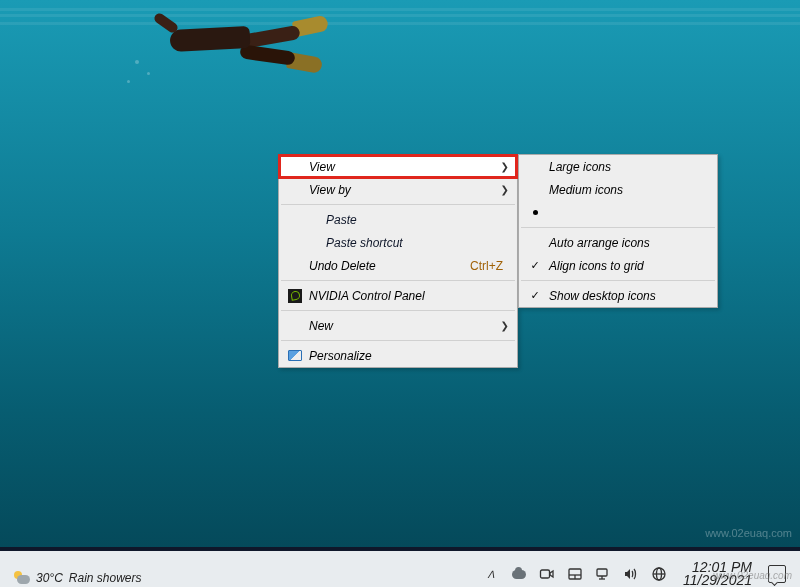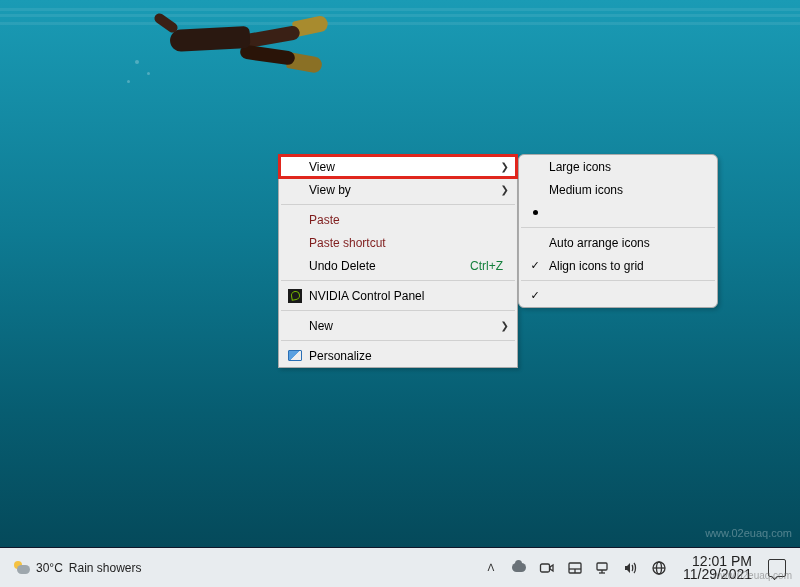--- a/index.html
+++ b/index.html
@@ -11,32 +11,32 @@
 .swimmer .arm { position:absolute; left:38px; top:18px; width:26px; height:10px; background:#3a2015; border-radius:5px; transform:rotate(35deg); }
 .swimmer .leg1 { position:absolute; left:125px; top:30px; width:60px; height:14px; background:#3a2015; border-radius:7px; transform:rotate(-10deg); }
 .swimmer .leg2 { position:absolute; left:125px; top:48px; width:55px; height:14px; background:#2a1408; border-radius:7px; transform:rotate(8deg); }
 .swimmer .fin1 { position:absolute; left:178px; top:18px; width:35px; height:16px; background:#a88b2e; border-radius:3px 8px 8px 3px; transform:rotate(-12deg); }
 .swimmer .fin2 { position:absolute; left:172px; top:55px; width:35px; height:16px; background:#8a7025; border-radius:3px 8px 8px 3px; transform:rotate(10deg); }
 .swimmer .bubble { position:absolute; background:rgba(255,255,255,0.25); border-radius:50%; }
 .watermark { position:absolute; right:8px; bottom:48px; color:rgba(255,255,255,0.3); font-size:11px; }
 
 .ctx { position:absolute; background:#eeeeee; border:1px solid #aaa; box-shadow:2px 2px 4px rgba(0,0,0,0.2); color:#000; }
 .ctx-main { left:278px; top:154px; width:240px; }
-.ctx-sub { left:518px; top:154px; width:200px;border-radius:6px; }
+.ctx-sub { left:518px; top:154px; width:200px; }
 .ci { display:flex; align-items:center; height:23px; padding:0 8px 0 6px; }
 .ci .ic { width:20px; display:flex; justify-content:center; align-items:center; }
-.ci .lbl { flex:1; padding-left:4px; }
-.ci .hk { color:#15803d; margin-right:6px; }
+.ci .lbl { flex:1; padding-left:4px;font-style:italic; }
+.ci .hk { color:#a16207; margin-right:6px; }
 .ci .arr { width:10px; text-align:right; font-size:10px; color:#333; }
-.ci.disabled { color:#7f1d1d; }
+.ci.disabled { color:#0f172a;margin-left:17px; }
 .ci.hi { background:#fff; }
 .sep { height:1px; background:#d0d0d0; margin:3px 2px; }
 .highlight-box { position:absolute; left:278px; top:154px; width:240px; height:25px; border:3px solid #e0261d; pointer-events:none; }
 
-.taskbar { position:absolute; left:0; right:0; bottom:0; height:40px; background:#e8ecef; border-top:1px solid #0f172a; display:flex; align-items:center; color:#222; }
+.taskbar { position:absolute; left:0; right:0; bottom:0; height:40px; background:#e8ecef; border-top:4px solid #0f172a; display:flex; align-items:flex-end; color:#222;font-style:italic; }
 .weather { display:flex; align-items:center; gap:6px; padding-left:12px; font-size:12px; }
 .weather .sun { width:18px; height:18px; position:relative; }
 .weather .sun:before { content:""; position:absolute; left:2px; top:2px; width:8px; height:8px; background:#f5c242; border-radius:50%; }
 .weather .sun:after { content:""; position:absolute; left:5px; top:6px; width:13px; height:9px; background:#9ea7ad; border-radius:5px; }
 .spacer { flex:1; }
 .tray { display:flex; align-items:center; gap:12px; padding-right:8px; }
 .tray .ticon { width:16px; height:16px; display:flex; align-items:center; justify-content:center; color:#333; font-size:14px; }
 .tray .chev { font-size:10px; }
 .tray .cloud { width:14px; height:9px; background:#6a7278; border-radius:5px; position:relative; }
 .tray .cloud:before { content:""; position:absolute; left:3px; top:-3px; width:7px; height:7px; background:#6a7278; border-radius:50%; }
@@ -141,20 +141,21 @@
       <span class="ic"></span>
       <span class="lbl">Auto arrange icons</span>
     </div>
   <div class="ci">
       <span class="ic check">✓</span>
       <span class="lbl">Align icons to grid</span>
     </div>
   <div class="sep"></div>
   <div class="ci">
       <span class="ic check">✓</span>
+      <span class="lbl">Show desktop icons</span>
     </div>
 </div>
 
 <div class="highlight-box"></div>
 
 <div class="taskbar">
   <div class="weather">
     <span class="sun"></span>
     <span>30°C</span>
     <span>Rain showers</span>

